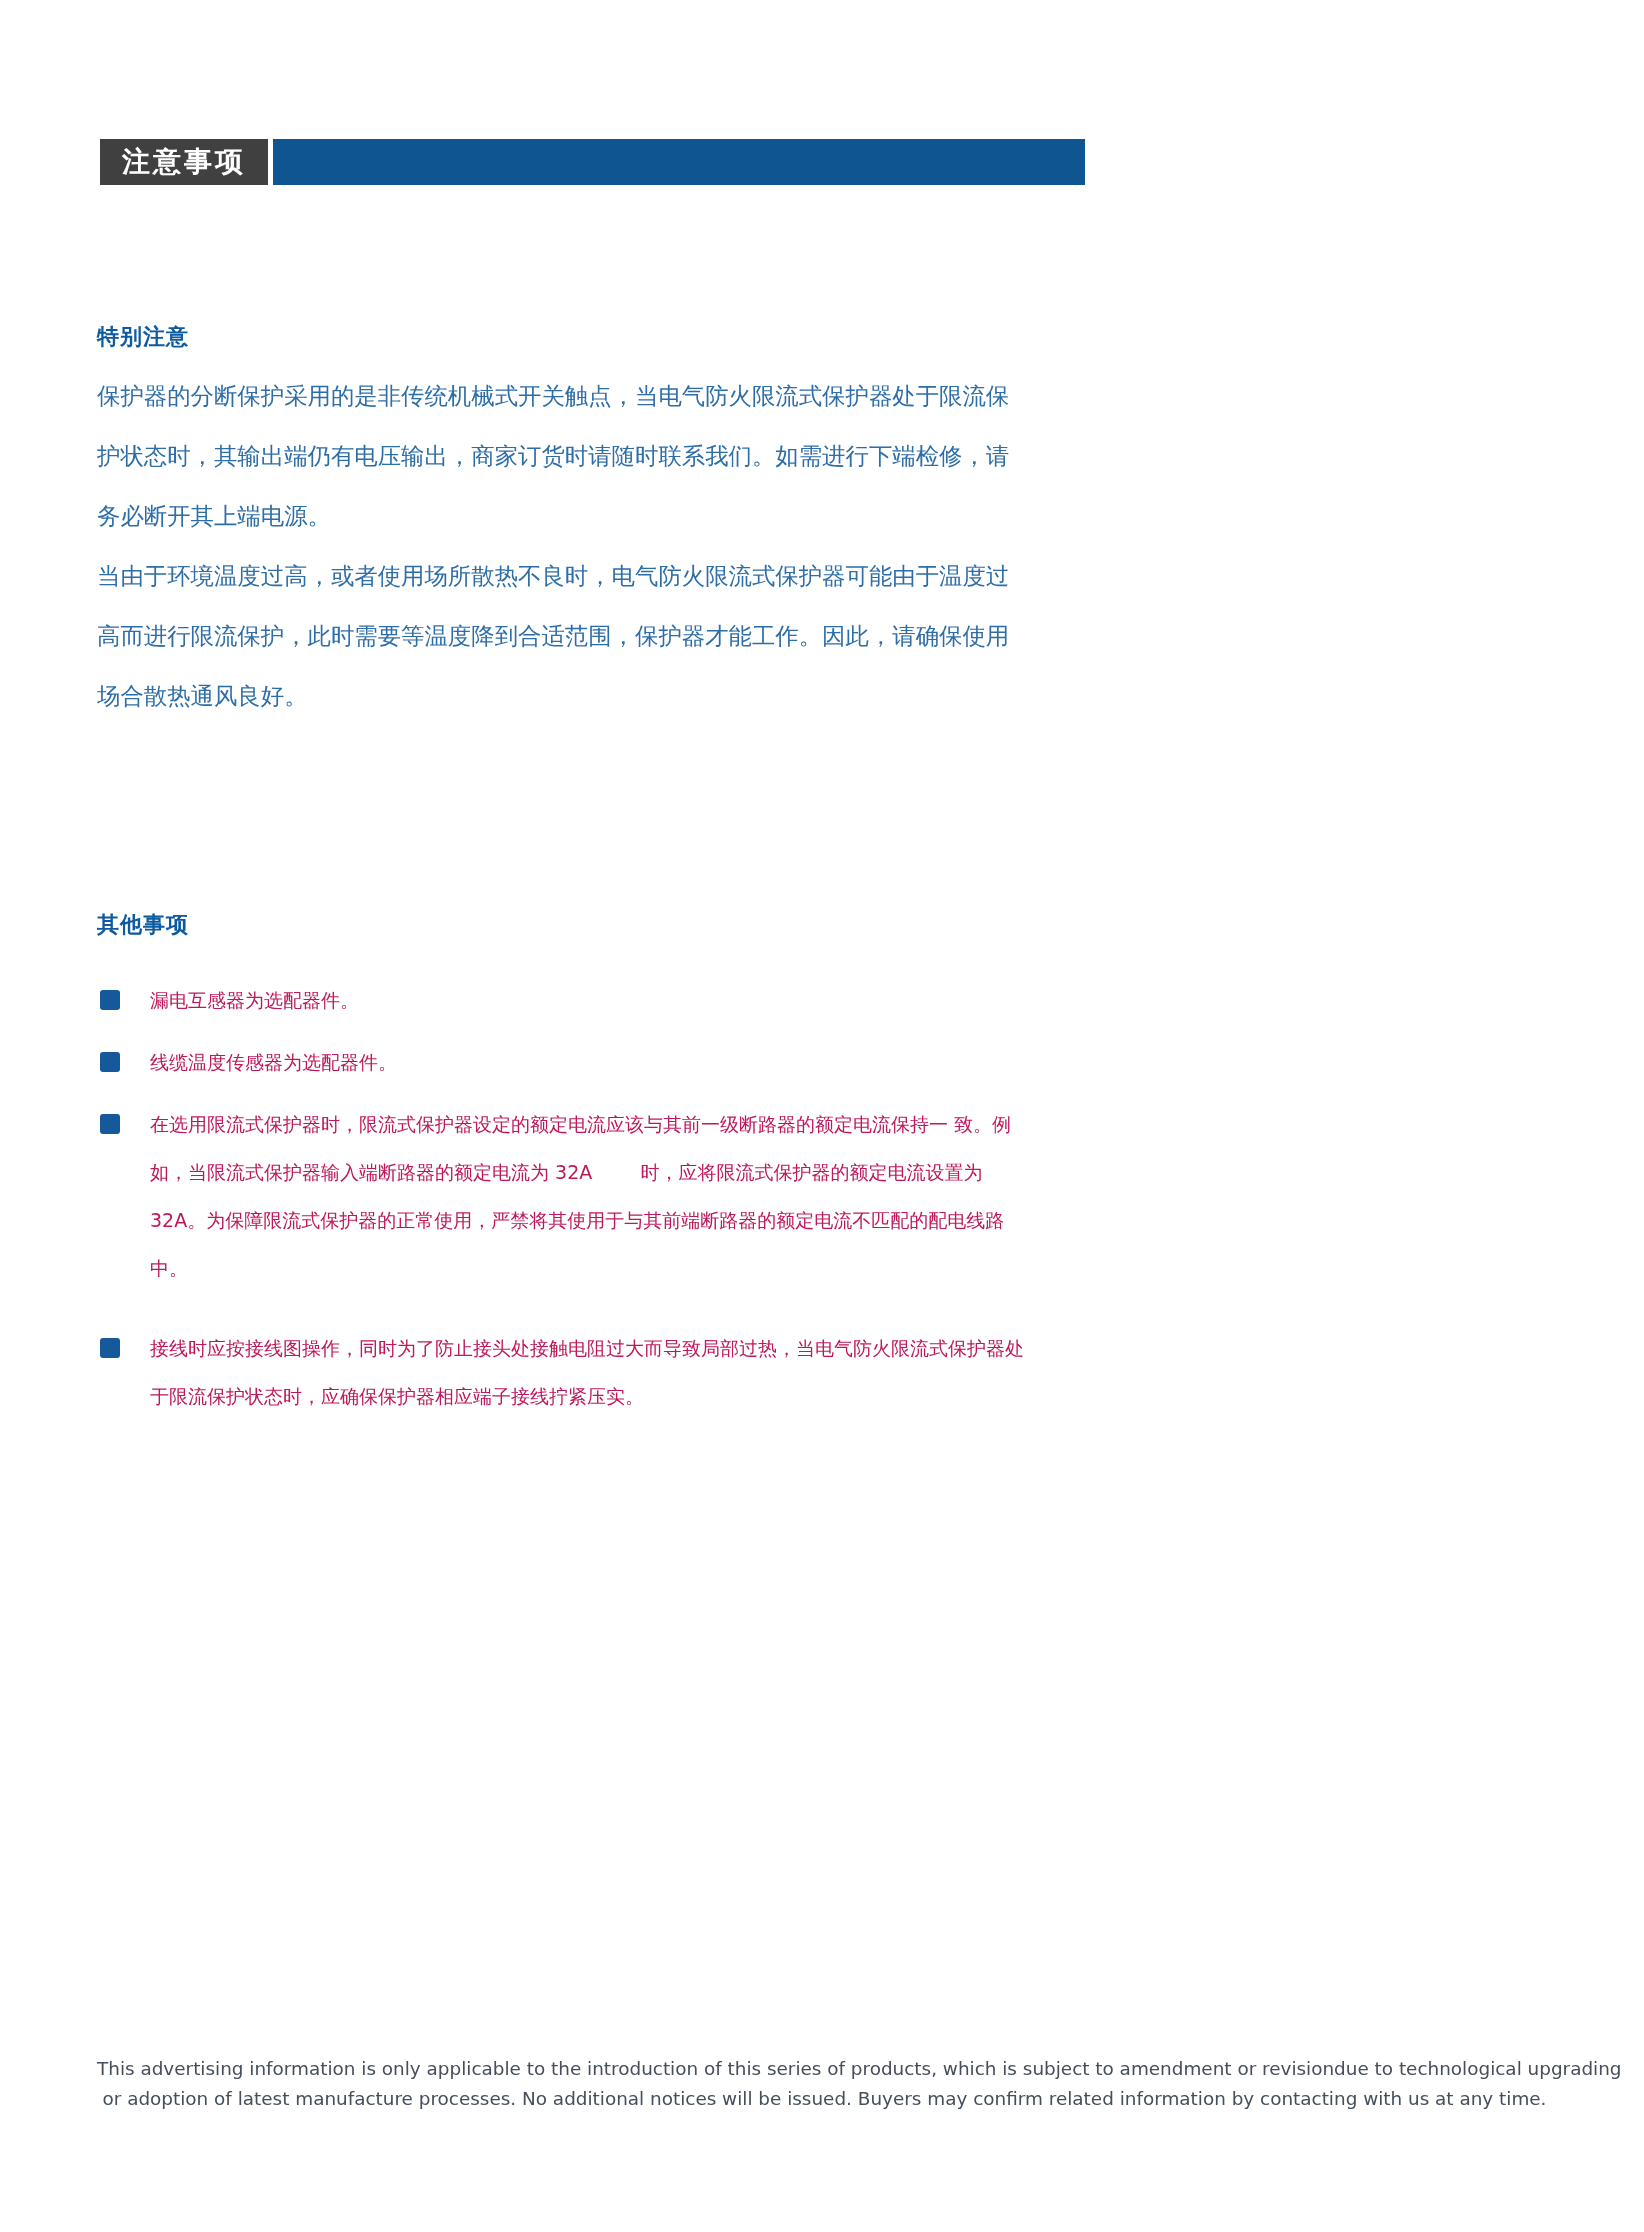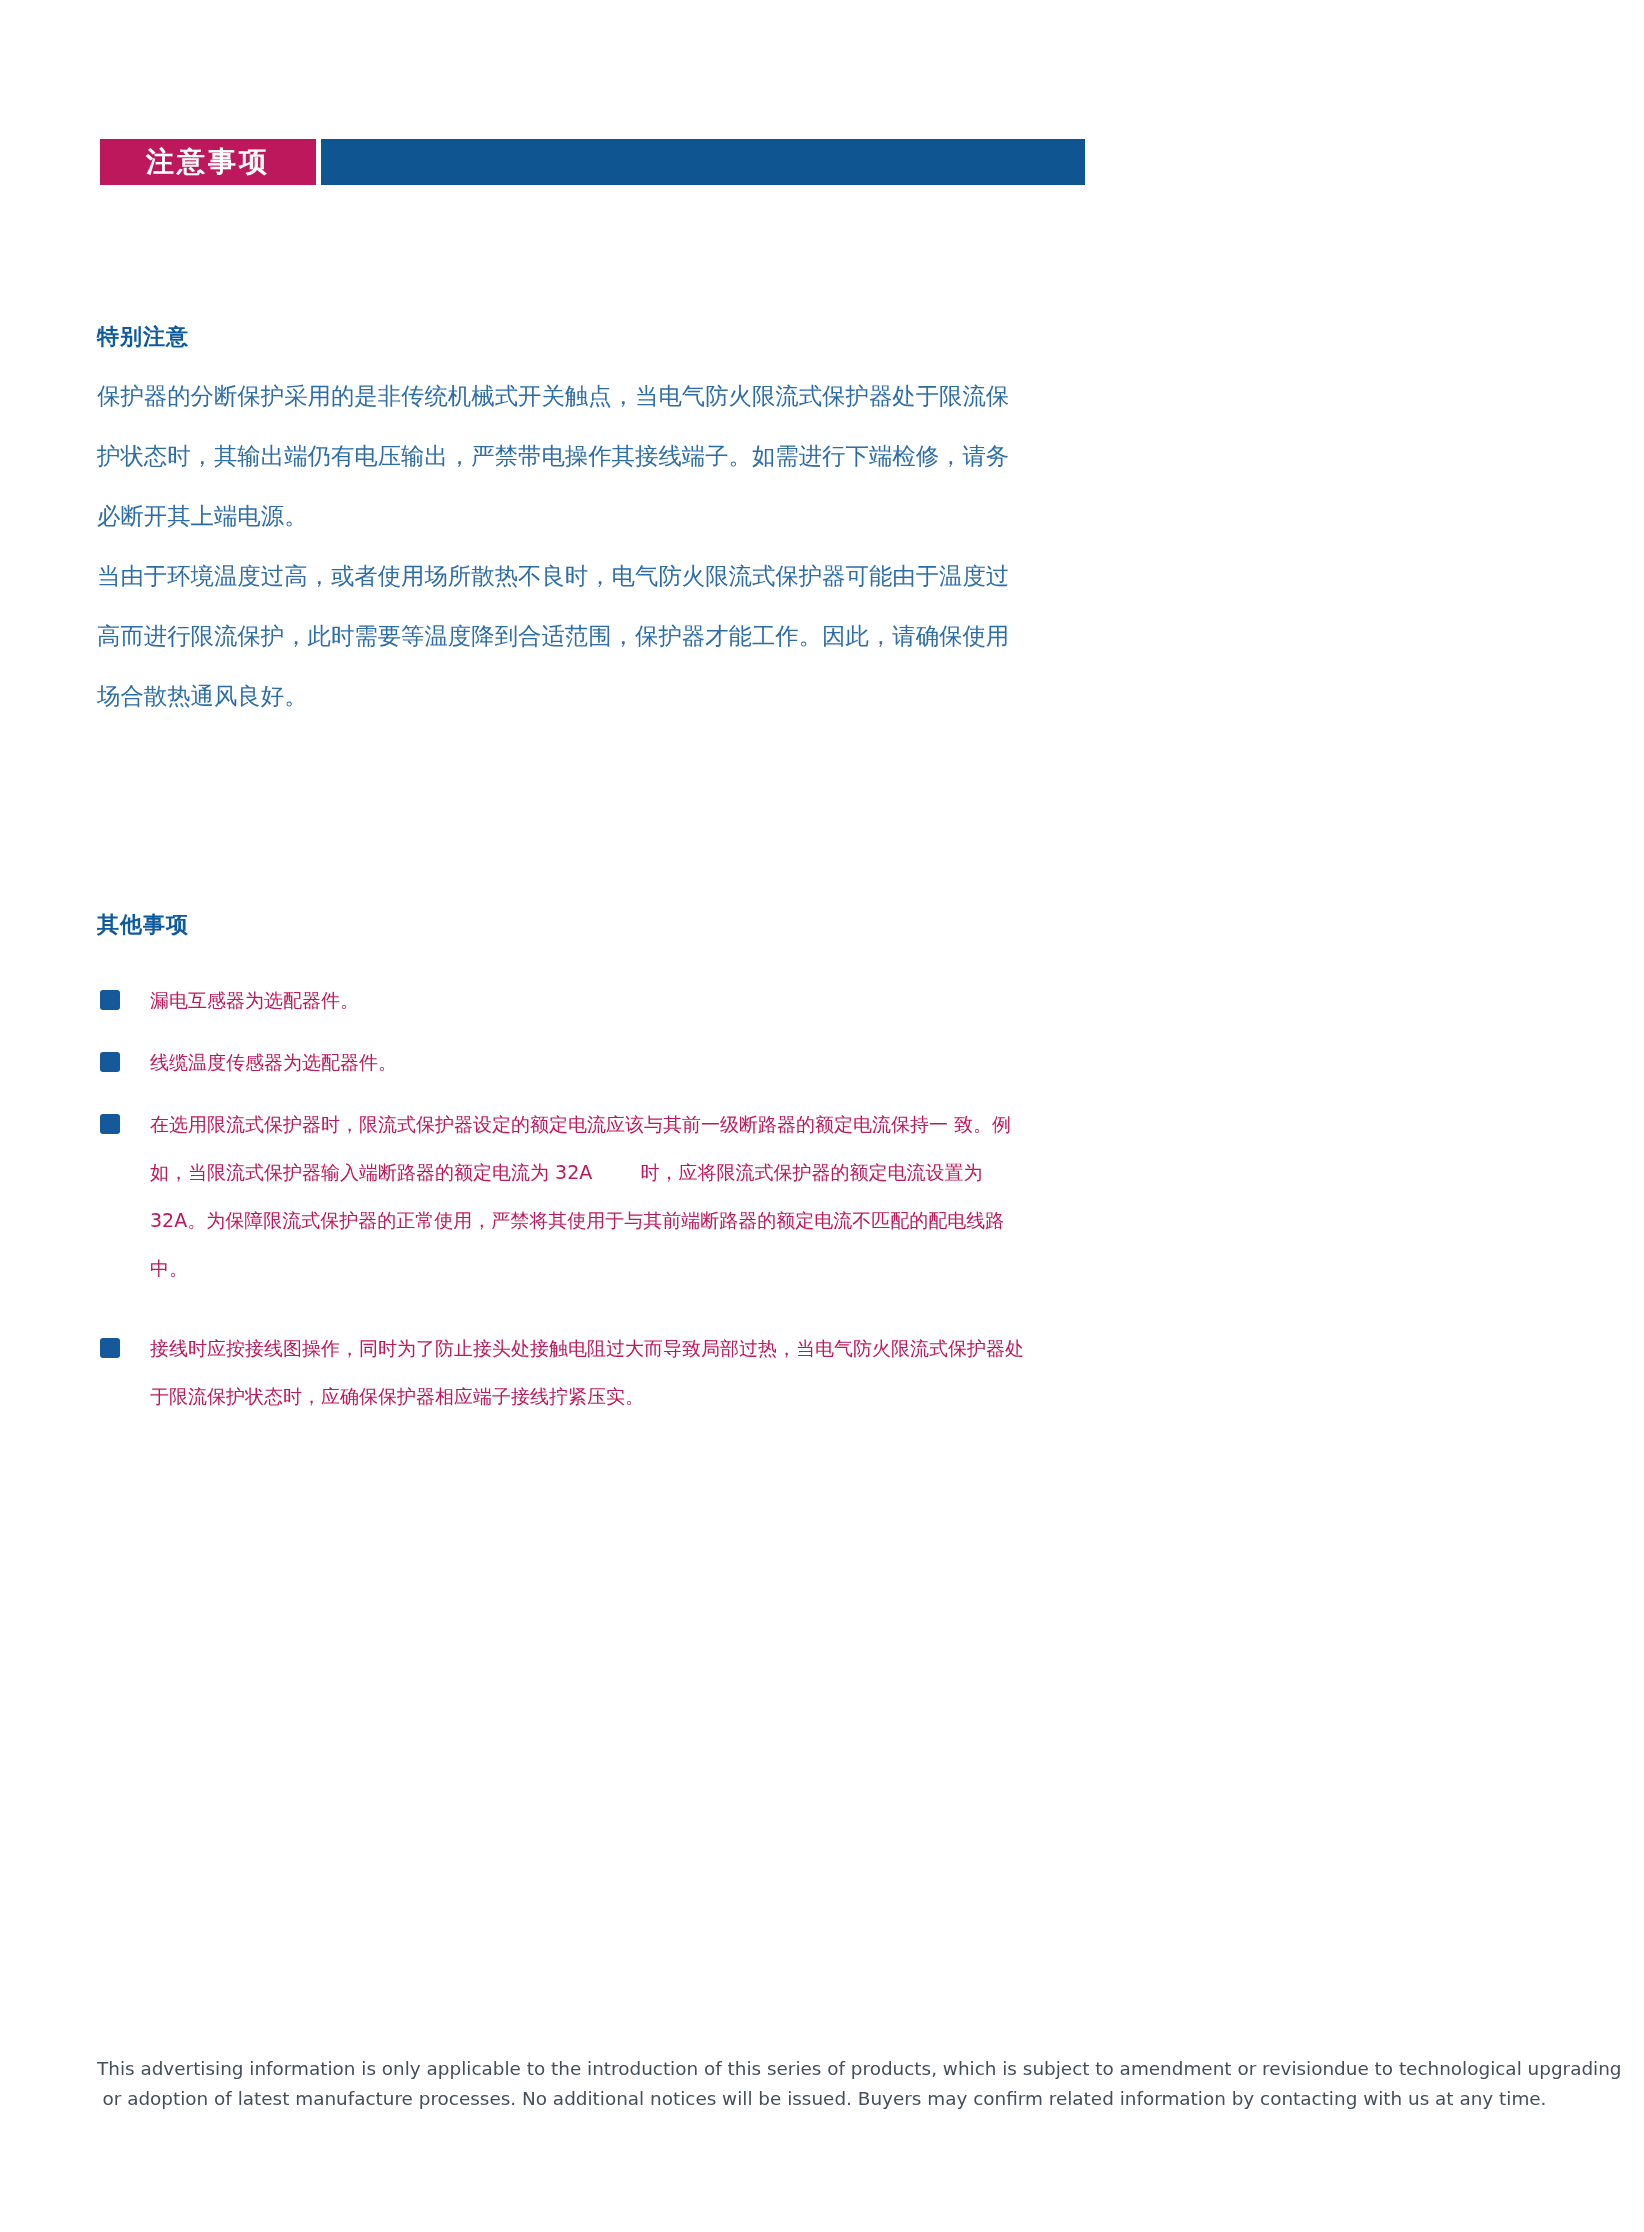--- a/index.html
+++ b/index.html
@@ -7,21 +7,21 @@
   .page{
     position:relative;
     width:1645px;height:2233px;
     background:#ffffff;
     overflow:hidden;
     font-family:"DejaVu Sans","Liberation Sans",sans-serif;
   }
   
   .banner{position:absolute;left:100px;top:139px;width:985px;height:46px;display:flex;}
   .banner-label{
-    width:216px;background:#be185d;color:#ffffff;
+    width:168px;background:#404040;color:#ffffff;
     font-weight:bold;font-size:28px;letter-spacing:3px;
     display:flex;align-items:center;justify-content:center;
   }
   .banner-bar{flex:1;background:#0E5591;margin-left:5px;}
 
   
   h2.sec-heading{
     margin:0;font-size:22px;font-weight:bold;color:#0D5A9E;letter-spacing:1px;
   }
 
@@ -58,21 +58,21 @@
 
   <header class="banner">
     <div class="banner-label">
       <span>注意事项</span>
     </div>
     <div class="banner-bar"></div>
   </header>
 
   <section class="special">
     <h2 class="sec-heading">特别注意</h2>
-    <p>保护器的分断保护采用的是非传统机械式开关触点，当电气防火限流式保护器处于限流保护状态时，其输出端仍有电压输出，严禁带电操作其接线端子。如需进行下端检修，请务必断开其上端电源。</p>
+    <p>保护器的分断保护采用的是非传统机械式开关触点，当电气防火限流式保护器处于限流保护状态时，其输出端仍有电压输出，商家订货时请随时联系我们。如需进行下端检修，请务必断开其上端电源。</p>
     <p>当由于环境温度过高，或者使用场所散热不良时，电气防火限流式保护器可能由于温度过高而进行限流保护，此时需要等温度降到合适范围，保护器才能工作。因此，请确保使用场合散热通风良好。</p>
   </section>
 
   <section class="others">
     <h2 class="sec-heading">其他事项</h2>
     <ul class="bullets">
       <li class="bullet">
         <span class="marker"></span>
         <span class="btext">漏电互感器为选配器件。</span>
       </li>

